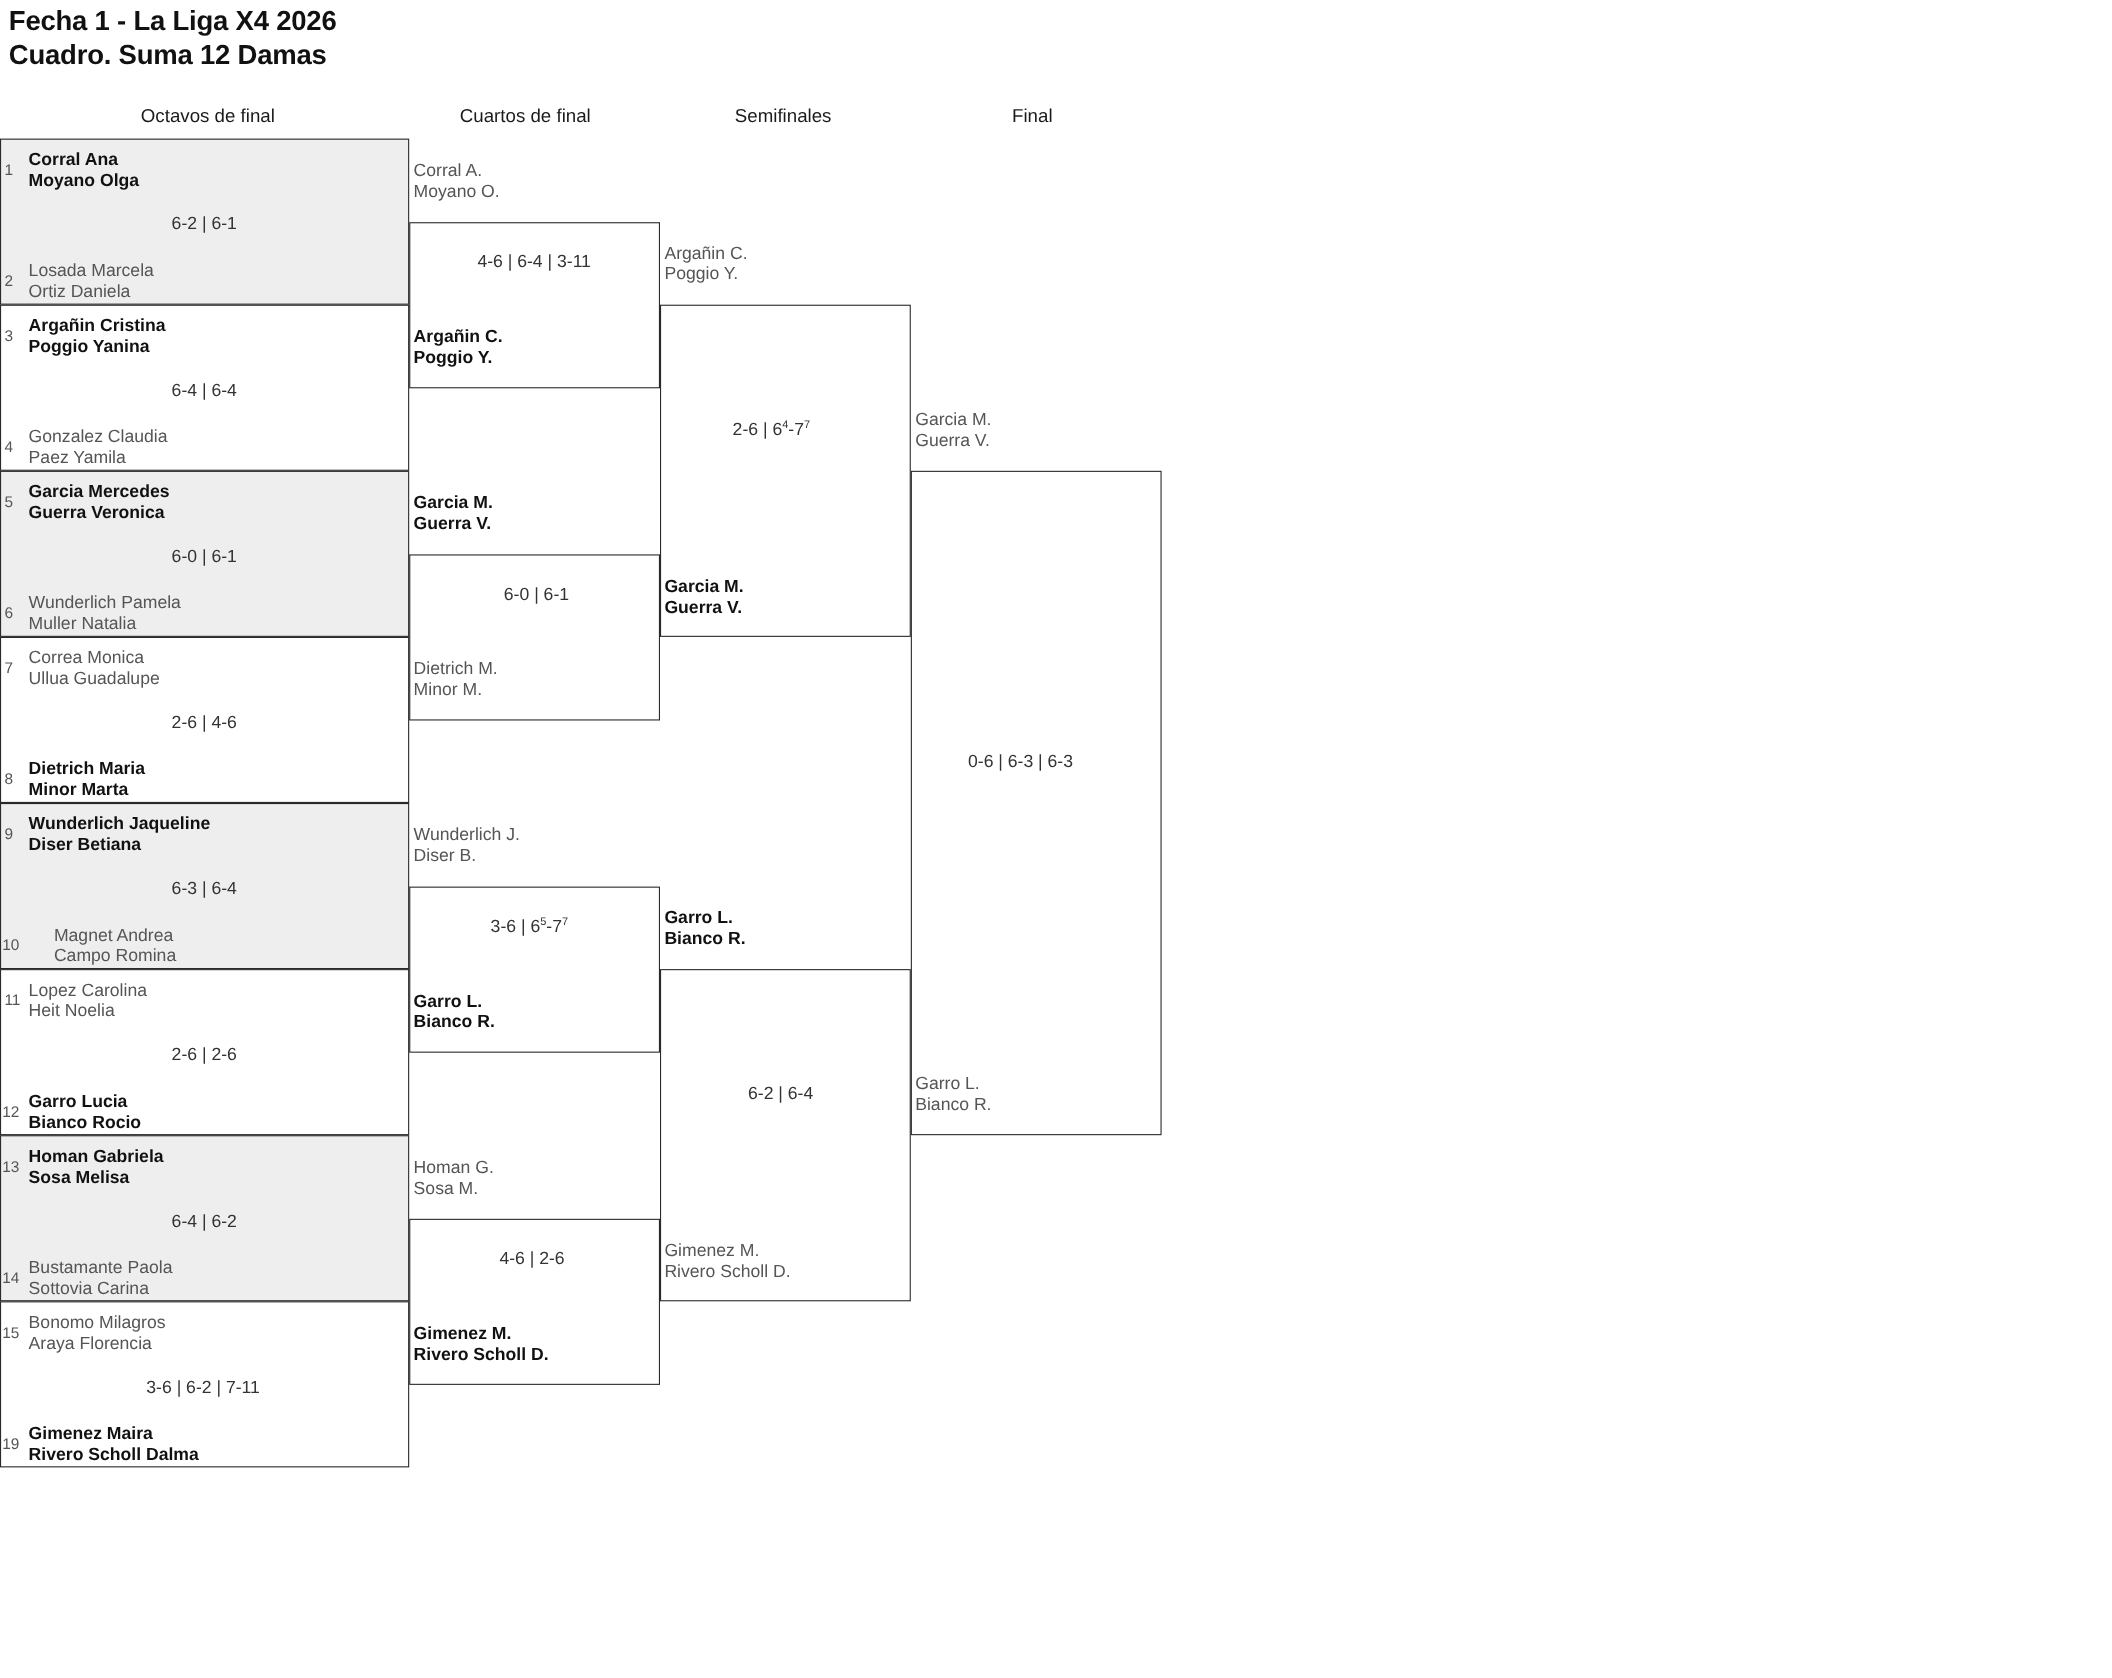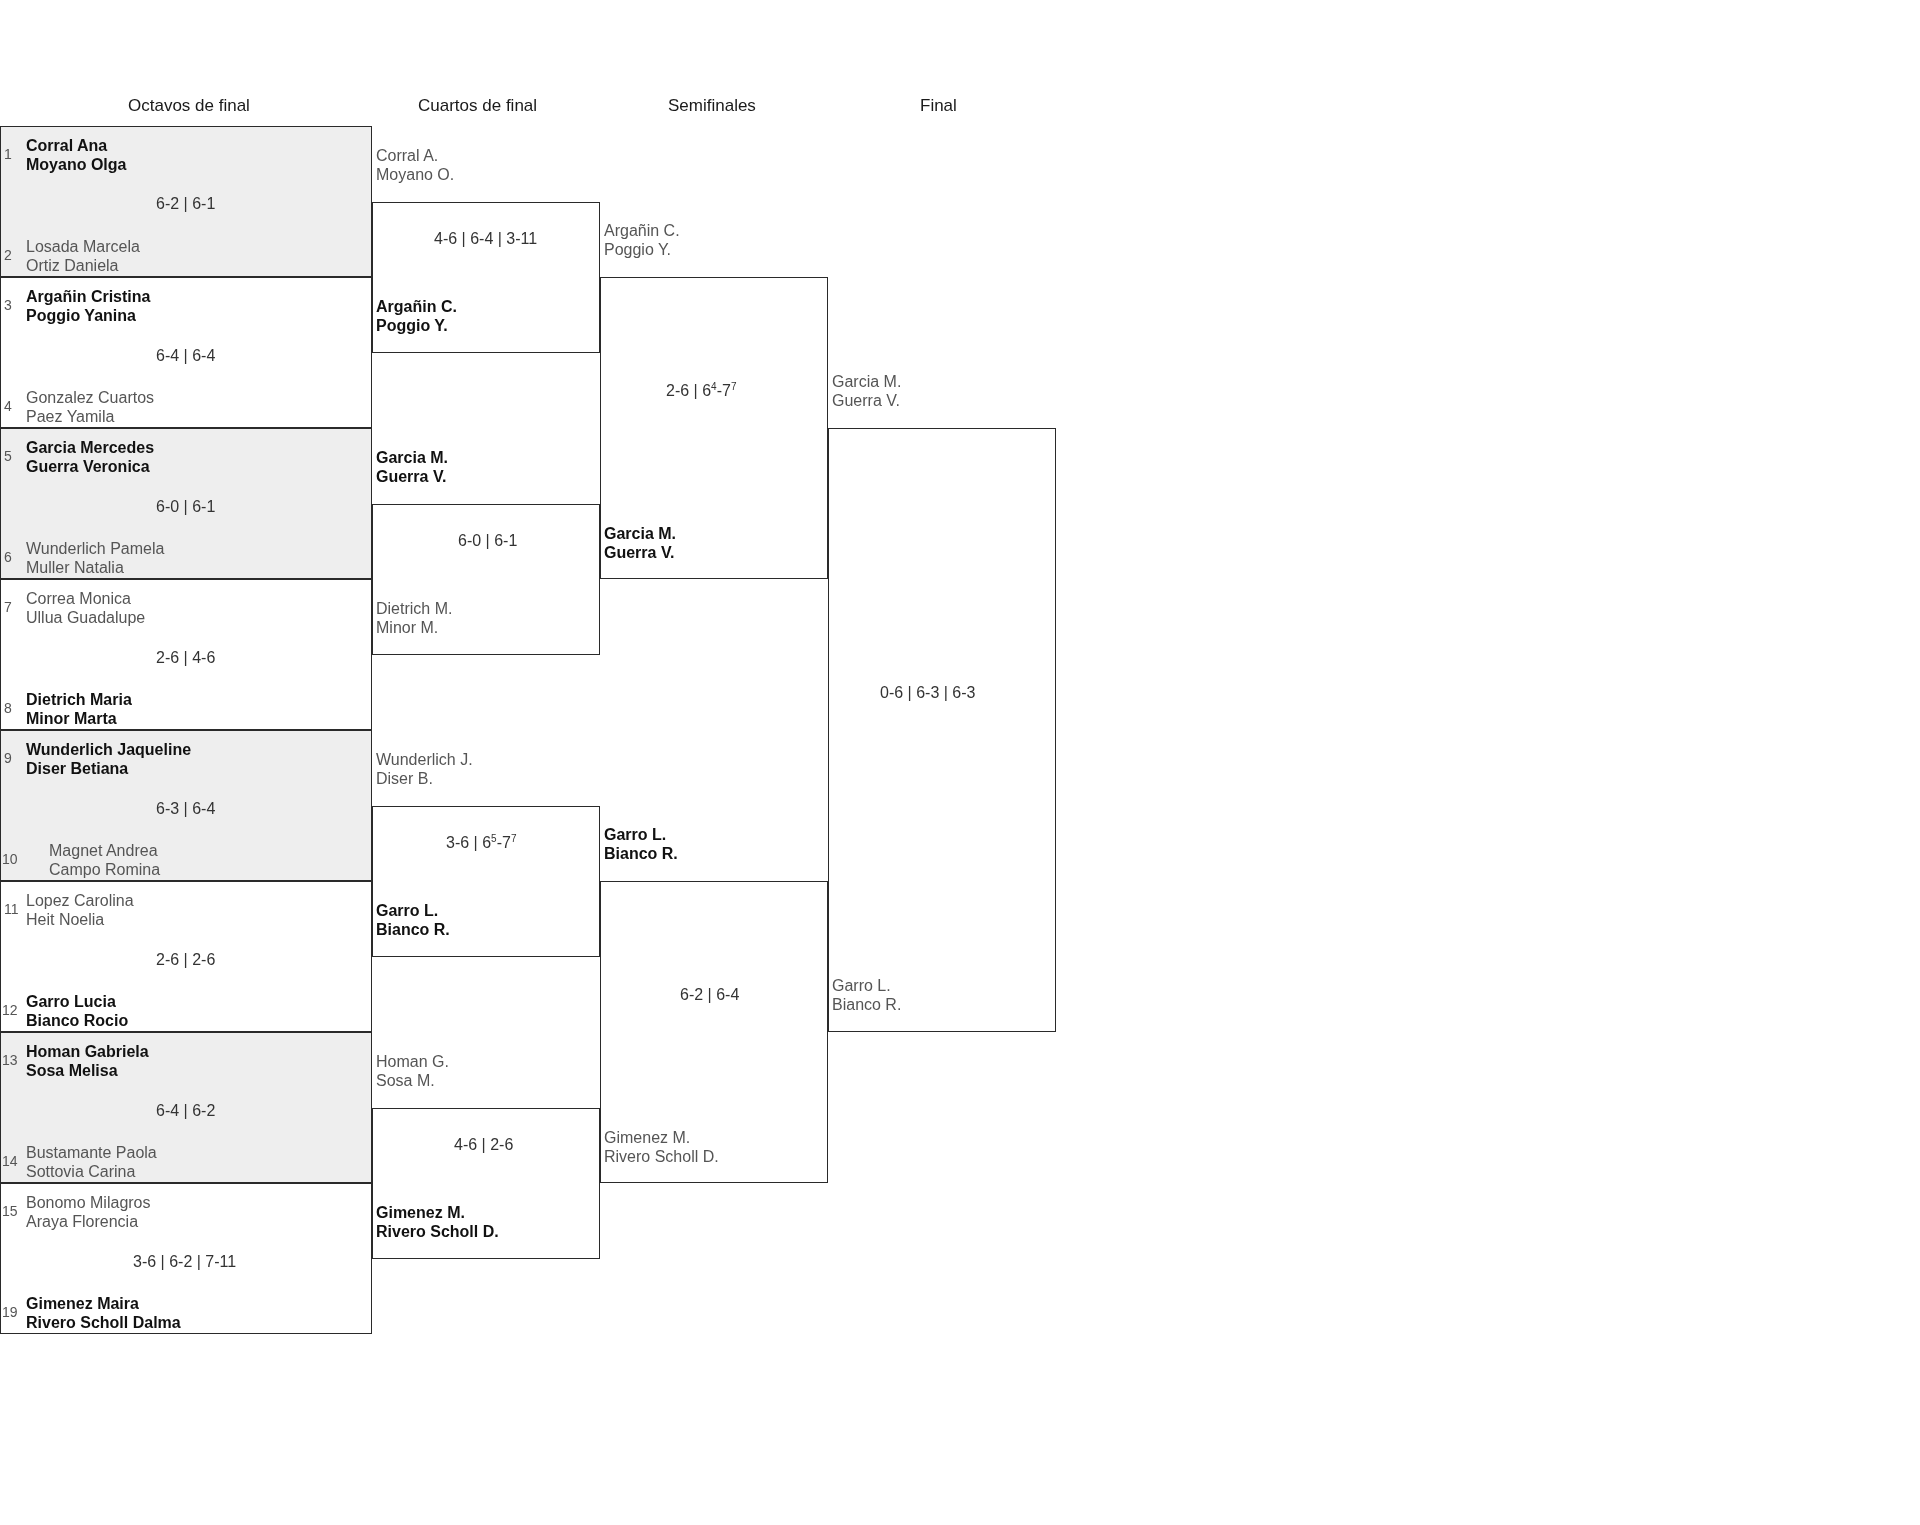--- a/index.html
+++ b/index.html
@@ -40,20 +40,24 @@
 
   .seed{position:absolute;font-size:14px;color:#555;width:22px;text-align:left;}
 
   .score{position:absolute;font-size:16px;color:#333;white-space:nowrap;}
   .score sup{font-size:10px;vertical-align:super;line-height:0;}
 </style>
 </head>
 <body>
 
 <div class="hdr">
+  <div class="title">
+    <div>Fecha 1 - La Liga X4 2026</div>
+    <div>Cuadro. Suma 12 Damas</div>
+  </div>
 
 </div>
 
 <div class="rhdr" style="left:128px;top:96px;">Octavos de final</div>
 <div class="rhdr" style="left:418px;top:96px;text-align:center;">Cuartos de final</div>
 <div class="rhdr" style="left:668px;top:96px;">Semifinales</div>
 <div class="rhdr" style="left:920px;top:96px;">Final</div>
 
 <div class="shade" style="left:0px;top:126px;width:371px;height:151px;"></div>
 <div class="shade" style="left:0px;top:428px;width:371px;height:151px;"></div>
@@ -92,21 +96,21 @@
   </div>
 <div class="team lose" style="left:26px;top:237px;">
     <span class="l1">Losada Marcela</span>
     <span class="l2">Ortiz Daniela</span>
   </div>
 <div class="team win" style="left:26px;top:287px;">
     <span class="l1">Argañin Cristina</span>
     <span class="l2">Poggio Yanina</span>
   </div>
 <div class="team lose" style="left:26px;top:388px;">
-    <span class="l1">Gonzalez Cuartos</span>
+    <span class="l1">Gonzalez Claudia</span>
     <span class="l2">Paez Yamila</span>
   </div>
 <div class="team win" style="left:26px;top:438px;">
     <span class="l1">Garcia Mercedes</span>
     <span class="l2">Guerra Veronica</span>
   </div>
 <div class="team lose" style="left:26px;top:539px;">
     <span class="l1">Wunderlich Pamela</span>
     <span class="l2">Muller Natalia</span>
   </div>

